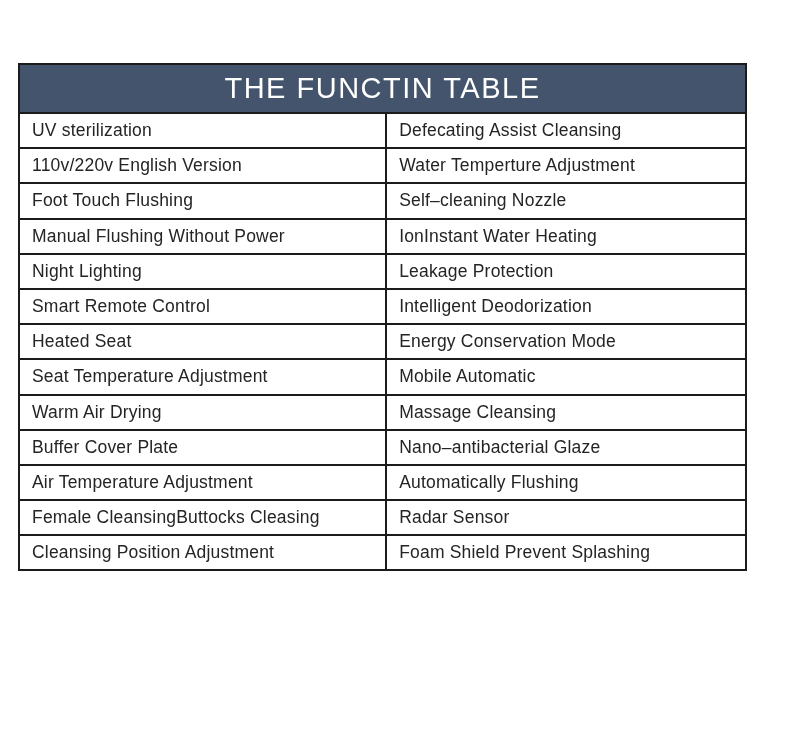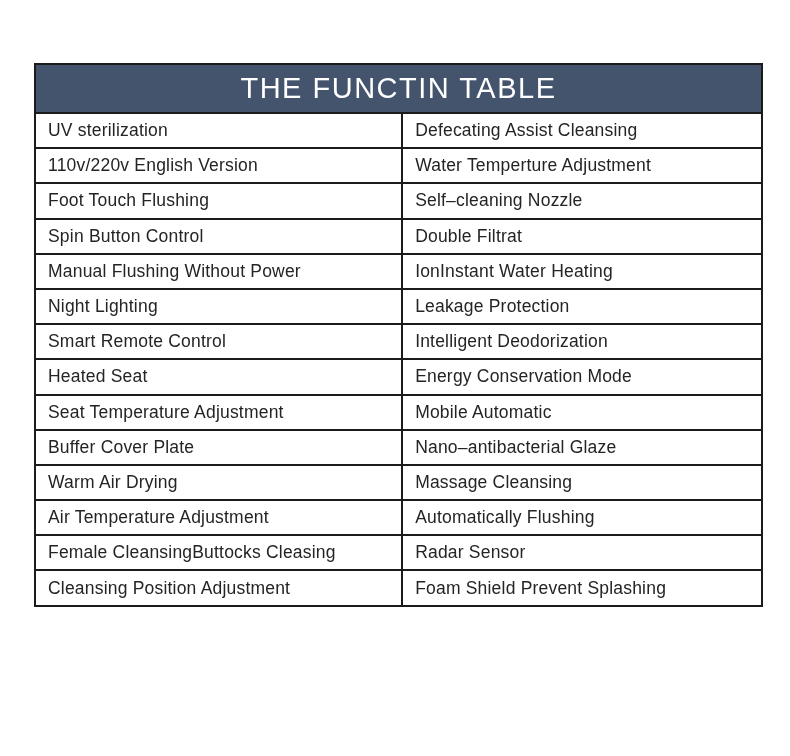--- a/index.html
+++ b/index.html
@@ -4,21 +4,21 @@
 <style>
   * { margin: 0; padding: 0; box-sizing: border-box; }
   html, body {
     width: 790px; height: 756px;
     background: #ffffff;
     font-family: "Liberation Sans", "DejaVu Sans", sans-serif;
     overflow: hidden;
   }
   .sheet {
     position: absolute;
-    left: 34px; top: 63px;
+    left: 18px; top: 63px;
     width: 729px;
   }
   table.func-table {
     width: 100%;
     border-collapse: collapse;
     table-layout: fixed;
     background: #ffffff;
   }
   table.func-table th.title-bar {
     height: 49px;
@@ -67,50 +67,46 @@
       </tr>
       <tr>
         <td>110v/220v English Version</td>
         <td>Water Temperture Adjustment</td>
       </tr>
       <tr>
         <td>Foot Touch Flushing</td>
         <td>Self–cleaning Nozzle</td>
       </tr>
       <tr>
-        <td>Spin Button Control</td>
-        <td>Double Filtrat</td>
-      </tr>
-      <tr>
         <td>Manual Flushing Without Power</td>
         <td>IonInstant Water Heating</td>
       </tr>
       <tr>
         <td>Night Lighting</td>
         <td>Leakage Protection</td>
       </tr>
       <tr>
         <td>Smart Remote Control</td>
         <td>Intelligent Deodorization</td>
       </tr>
       <tr>
         <td>Heated Seat</td>
         <td>Energy Conservation Mode</td>
       </tr>
       <tr>
         <td>Seat Temperature Adjustment</td>
         <td>Mobile Automatic</td>
       </tr>
       <tr>
+        <td>Warm Air Drying</td>
+        <td>Massage Cleansing</td>
+      </tr>
+      <tr>
         <td>Buffer Cover Plate</td>
         <td>Nano–antibacterial Glaze</td>
-      </tr>
-      <tr>
-        <td>Warm Air Drying</td>
-        <td>Massage Cleansing</td>
       </tr>
       <tr>
         <td>Air Temperature Adjustment</td>
         <td>Automatically Flushing</td>
       </tr>
       <tr>
         <td>Female CleansingButtocks Cleasing</td>
         <td>Radar Sensor</td>
       </tr>
       <tr>

